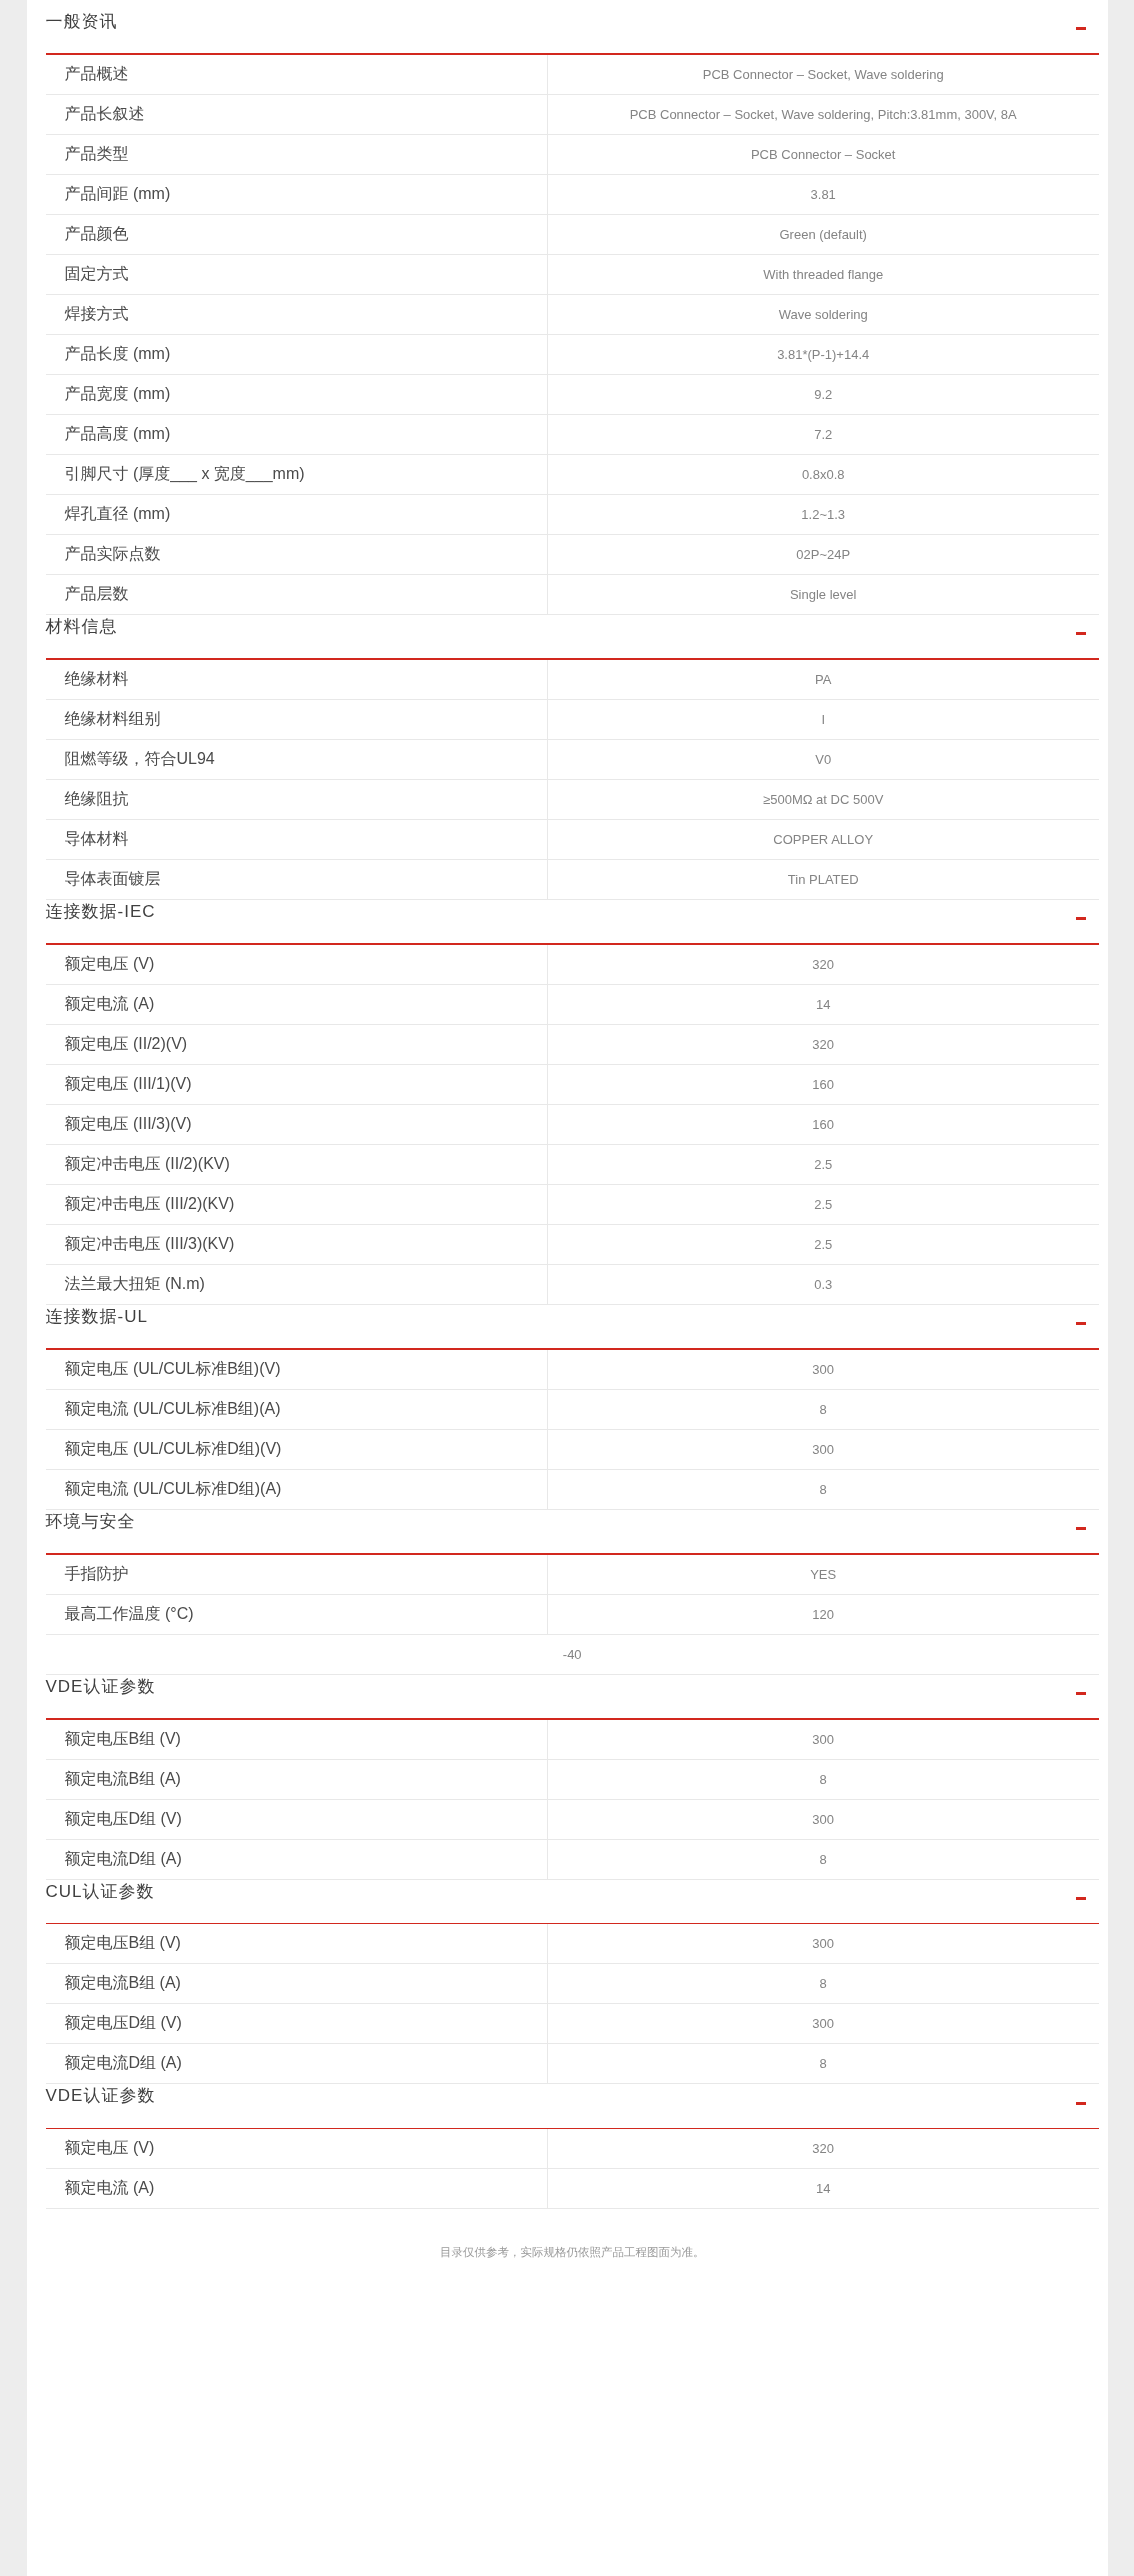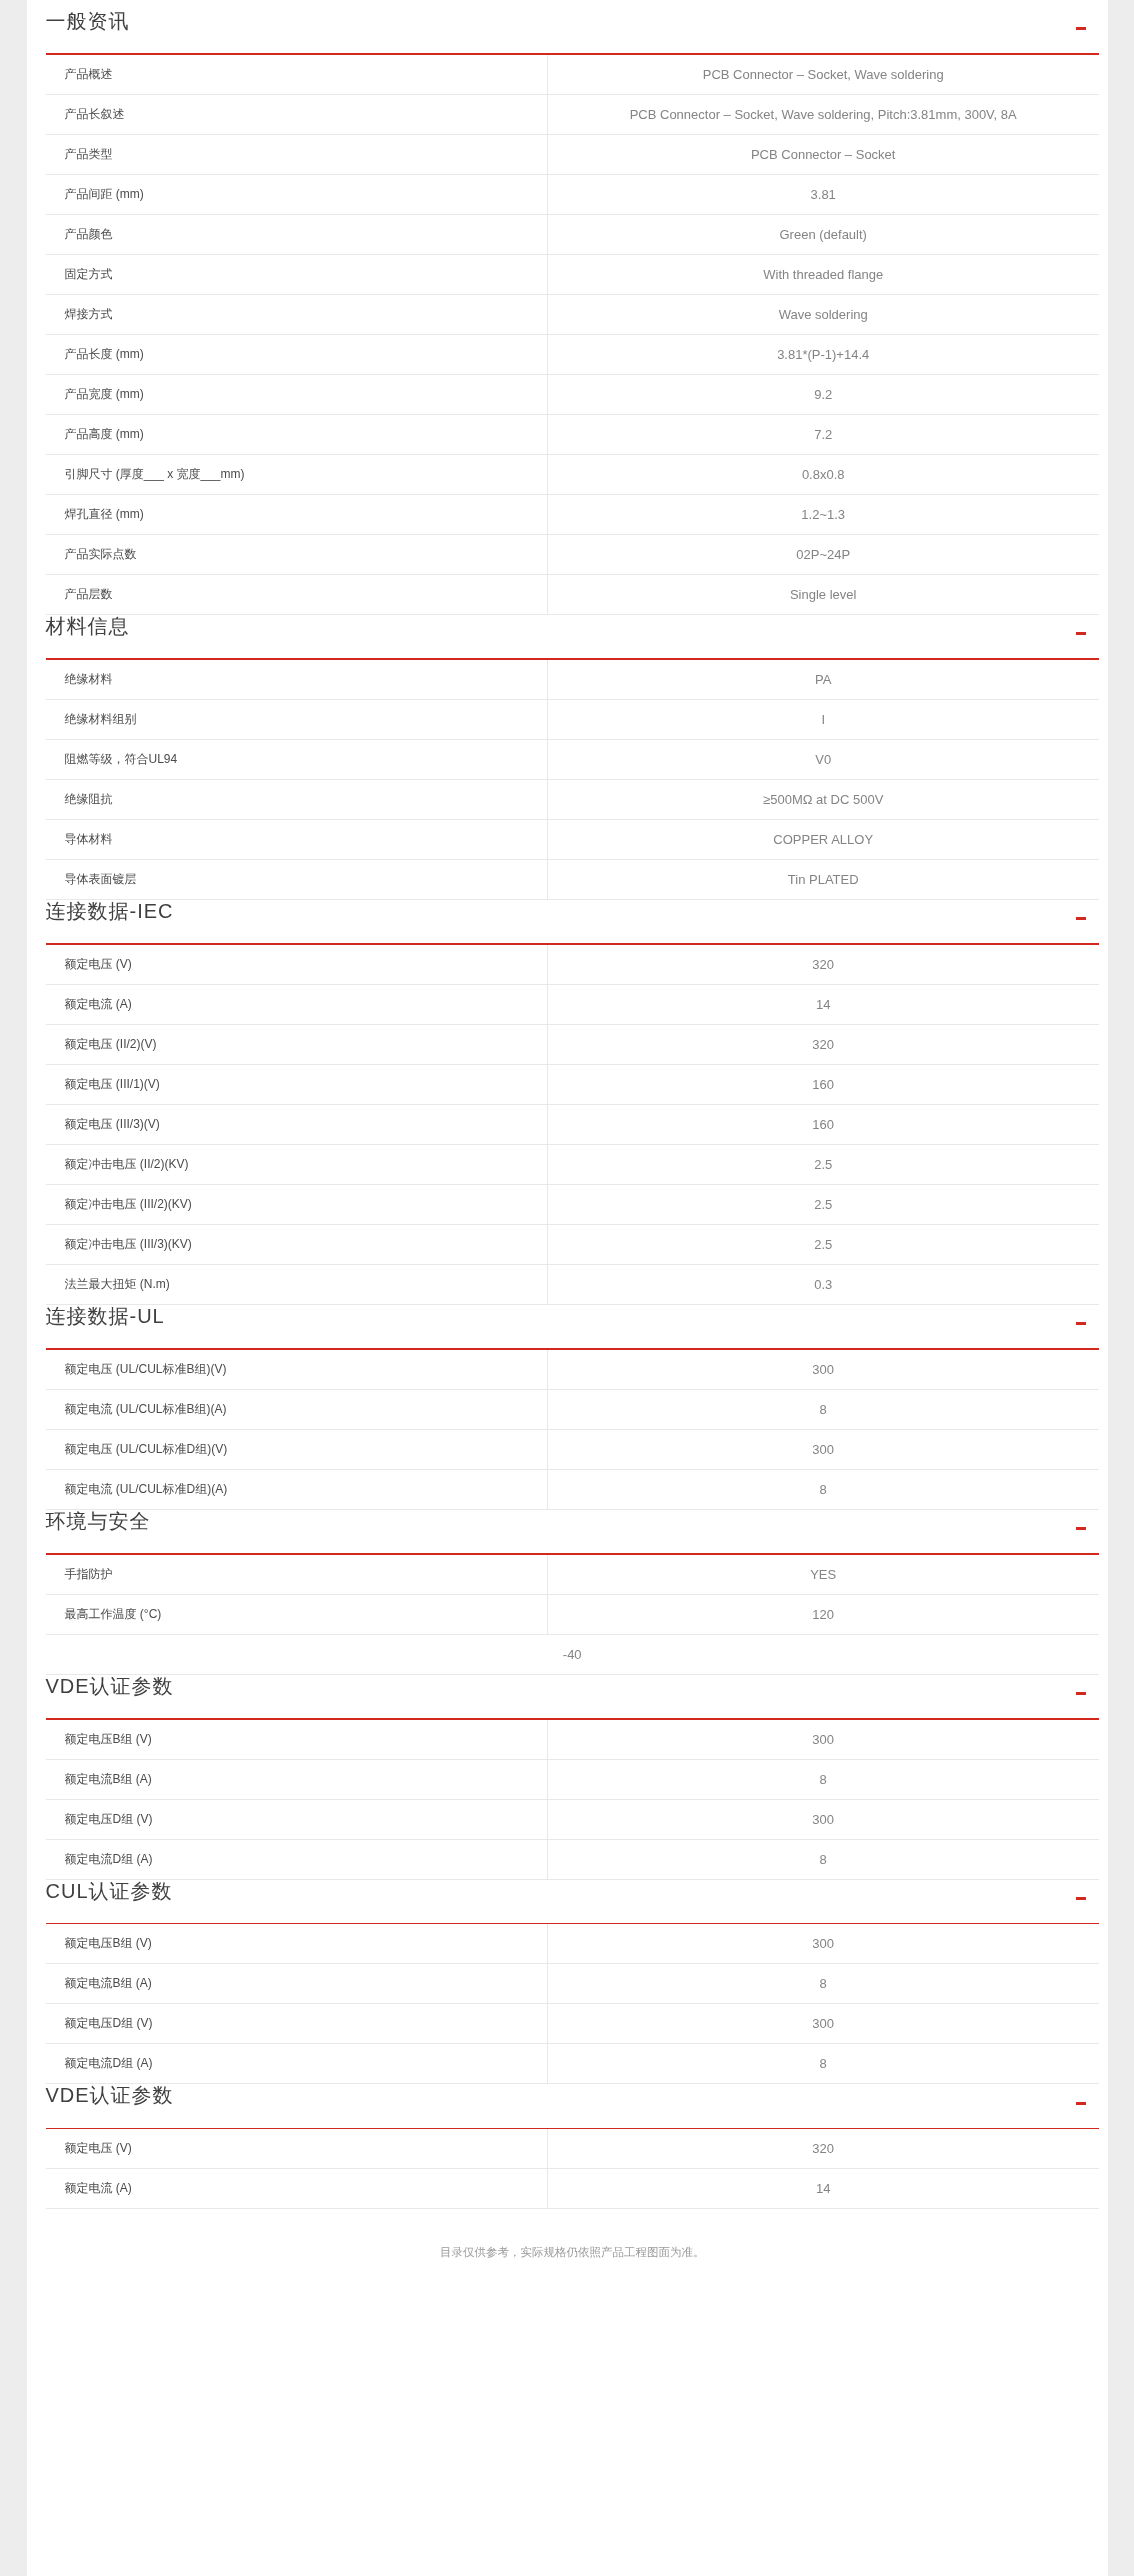--- a/index.html
+++ b/index.html
@@ -20,21 +20,21 @@
   }
   .spec-section { }
   .spec-section:first-child { margin-top: 0; }
   .sec-head {
     display: flex;
     justify-content: space-between;
     align-items: flex-end;
     height: 23px;
   }
   .sec-title {
-    font-size: 20px;
+    font-size: 17px;
     font-weight: 400;
     color: #3f3f3f;
     line-height: 23px;
     letter-spacing: 1px;
   }
   .minus-btn {
     display: inline-block;
     width: 10.5px;
     height: 2.9px;
     background: var(--accent, #d2281e);
@@ -58,21 +58,21 @@
     border-bottom: 1px solid var(--rowline, #e8e8e8);
     align-items: stretch;
   }
   .spec-label {
     width: 502px;
     flex: 0 0 502px;
     border-right: 1px solid var(--rowline, #e8e8e8);
     display: flex;
     align-items: center;
     padding-left: 19px;
-    font-size: 12px;
+    font-size: 16px;
     color: #4a4a4a;
   }
   .spec-value {
     flex: 1 1 auto;
     display: flex;
     align-items: center;
     justify-content: center;
     font-size: 13px;
     color: #848484;
     text-align: center;

